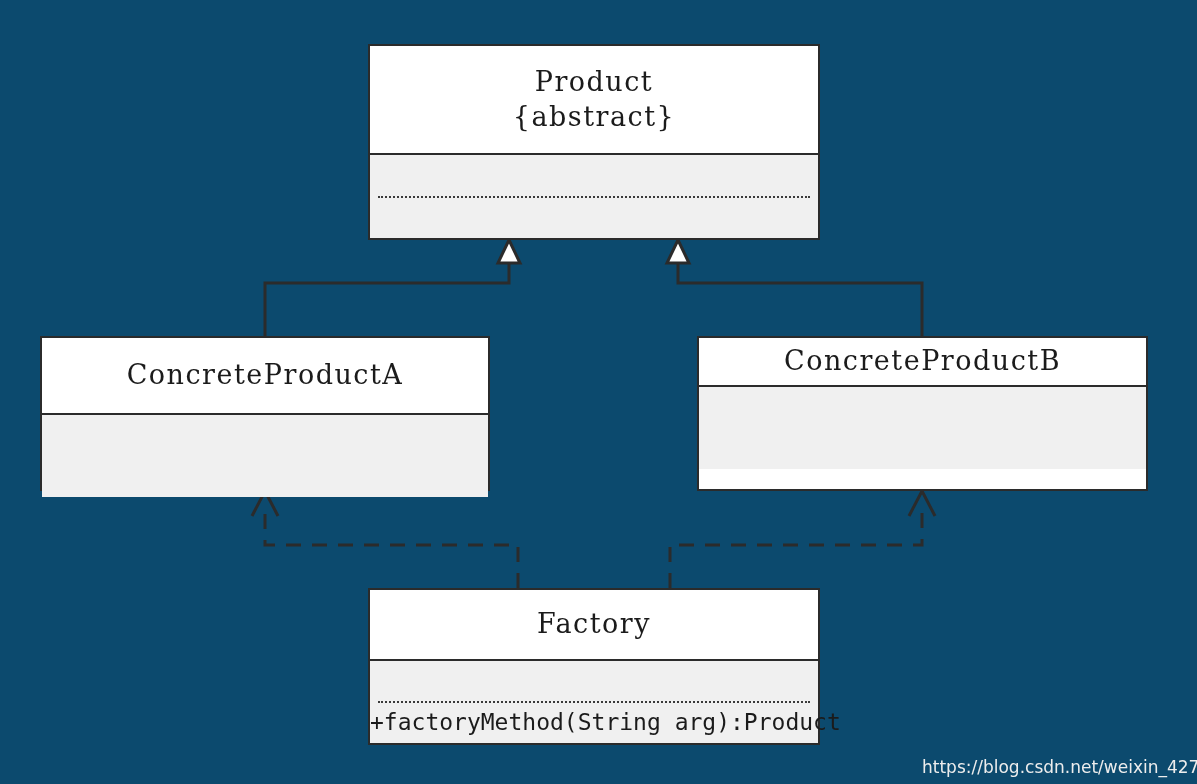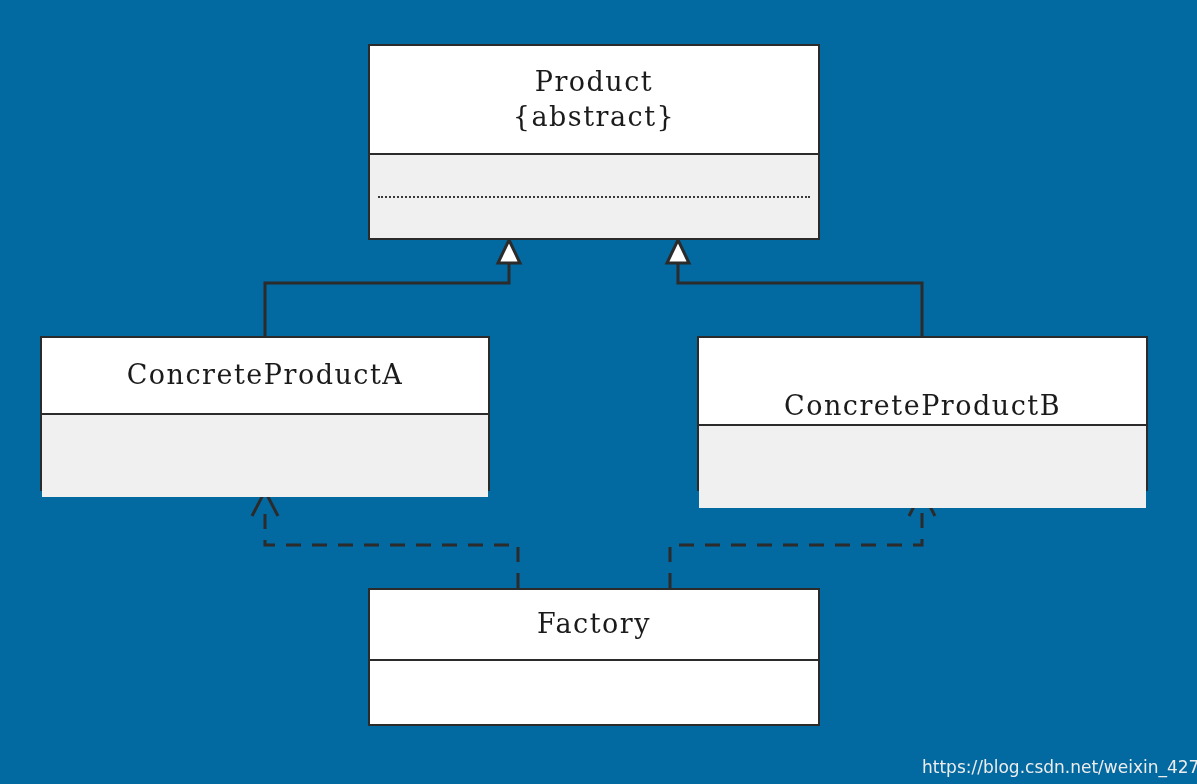--- a/index.html
+++ b/index.html
@@ -8,21 +8,21 @@
     padding: 0;
     background: #ffffff;
   }
   body {
     font-family: "DejaVu Serif", "Liberation Serif", serif;
   }
   #canvas {
     position: relative;
     width: 1197px;
     height: 784px;
-    background: #0369a1;
+    background: #0c4a6e;
     overflow: hidden;
   }
   svg.edges {
     position: absolute;
     left: 0;
     top: 0;
     width: 1197px;
     height: 784px;
     pointer-events: none;
   }
@@ -124,27 +124,31 @@
   </div>
 
   <div class="uml-class" style="left:40px; top:336px; width:450px; height:155px;">
     <div class="uml-title" style="height:77px;">
       <div class="name">ConcreteProductA</div>
     </div>
     <div class="uml-body" style="height:82px;"></div>
   </div>
 
   <div class="uml-class" style="left:697px; top:336px; width:451px; height:155px;">
-    <div class="uml-title" style="height:88px;justify-content:flex-end;">
+    <div class="uml-title" style="height:49px;">
       <div class="name">ConcreteProductB</div>
     </div>
     <div class="uml-body" style="height:82px;"></div>
   </div>
 
-  <div class="uml-class" style="left:368px; top:588px; width:452px; height:138px;">
+  <div class="uml-class" style="left:368px; top:588px; width:452px; height:157px;">
     <div class="uml-title" style="height:71px;">
       <div class="name">Factory</div>
+    </div>
+    <div class="uml-body" style="height:82px;">
+      <div class="uml-sep" style="top:40px;"></div>
+      <div class="uml-member" style="top:48px;">+factoryMethod(String arg):Product</div>
     </div>
   </div>
 
   <div class="watermark" style="left:922px; top:757px;">https://blog.csdn.net/weixin_42718701</div>
 
 </div>
 
 </body></html>

